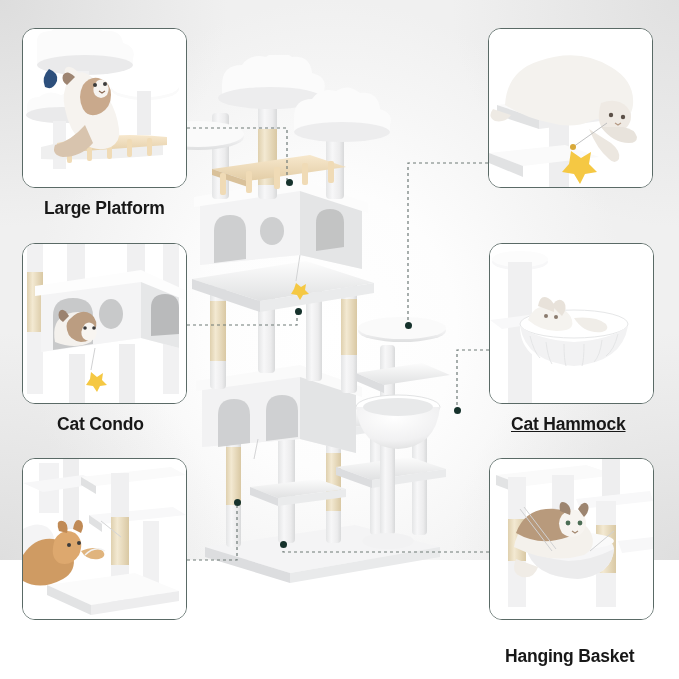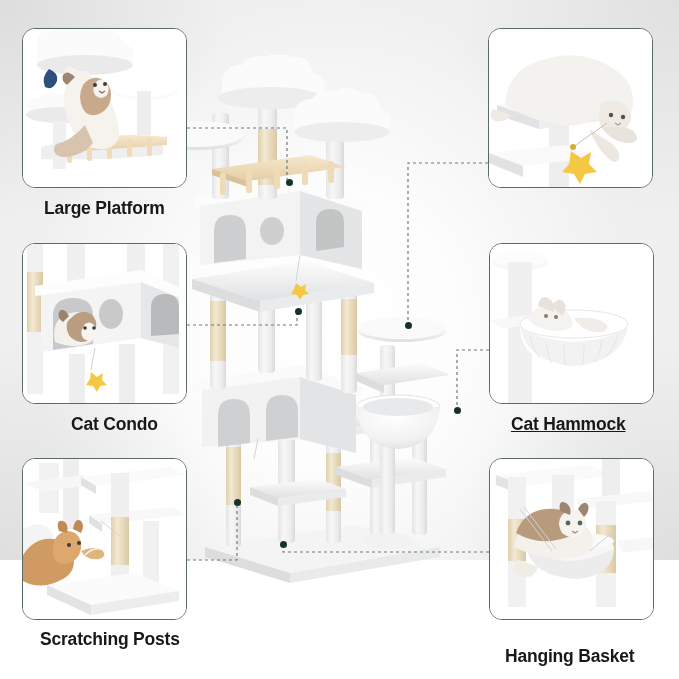--- a/index.html
+++ b/index.html
@@ -316,21 +316,21 @@
         <path d="M62 80 q-6 8 -2 14 q6 6 12 0 q4 -8 -2 -14 q-4 -3 -8 0 z" fill="#f8f5f1"></path>
         <circle cx="62" cy="84" r="1.8" fill="#3b3b3b"></circle>
         <circle cx="71" cy="84" r="1.8" fill="#3b3b3b"></circle>
       </g>
       <line x1="72" y1="104" x2="68" y2="126" stroke="#cbcccd" stroke-width="0.9"></line>
       <path d="M68 128 l6 5 6 -4 -1 7 5 5 -7 1 -3 6 -4 -6 -7 -1 4 -6 z" fill="#f5c843"></path>
       <rect x="46" y="110" width="16" height="49" fill="#eeeeef"></rect>
       <rect x="96" y="100" width="16" height="59" fill="#eeeeef"></rect>
     </svg>
   </div>
-  <div class="callout-label" style="left:71px; top:414px;">Cat Condo</div>
+  <div class="callout-label" style="left:57px; top:414px;">Cat Condo</div>
 
   <div class="callout" style="left:22px; top:458px; width:165px; height:162px;">
     <svg width="163" height="160" viewBox="0 0 163 160">
       <rect width="163" height="160" fill="#ffffff"></rect>
       <rect x="16" y="4" width="20" height="50" fill="#f2f2f3"></rect>
       <rect x="40" y="0" width="16" height="70" fill="#eeeeef"></rect>
       <polygon points="0,24 60,16 80,24 20,33" fill="#f7f7f8"></polygon>
       <polygon points="58,18 148,8 163,16 73,27" fill="#fafafa"></polygon>
       <polygon points="58,18 58,26 73,35 73,27" fill="#e0e1e2"></polygon>
       <polygon points="66,56 150,48 163,56 79,65" fill="#f8f8f9"></polygon>
@@ -348,21 +348,20 @@
         <path d="M36 72 q-4 -12 4 -10 q6 2 4 12 z" fill="#c08a55"></path>
         <path d="M50 70 q2 -12 8 -8 q4 4 0 12 z" fill="#c08a55"></path>
         <circle cx="46" cy="86" r="2" fill="#3b3b3b"></circle>
         <circle cx="56" cy="84" r="2" fill="#3b3b3b"></circle>
         <path d="M58 92 q14 -6 22 0 q4 6 -4 8 q-12 2 -18 -8 z" fill="#e0b47d"></path>
         <path d="M62 96 q10 -10 20 -4" stroke="#f2f2f2" stroke-width="1.4" fill="none"></path>
       </g>
       <line x1="78" y1="62" x2="98" y2="78" stroke="#d4d5d6" stroke-width="1"></line>
     </svg>
   </div>
-  <div class="callout-label" style="left:40px; top:629px;">Scratching Posts</div>
 
   <div class="callout" style="left:488px; top:28px; width:165px; height:160px;">
     <svg width="163" height="158" viewBox="0 0 163 158">
       <rect width="163" height="158" fill="#ffffff"></rect>
       <g>
         <polygon points="8,76 100,66 142,78 50,90" fill="#fafafa"></polygon>
         <polygon points="8,76 8,86 50,100 50,90" fill="#e1e2e3"></polygon>
         <polygon points="50,90 50,100 142,88 142,78" fill="#eeeeef"></polygon>
       </g>
       <rect x="60" y="88" width="20" height="70" fill="#eeeeef"></rect>

